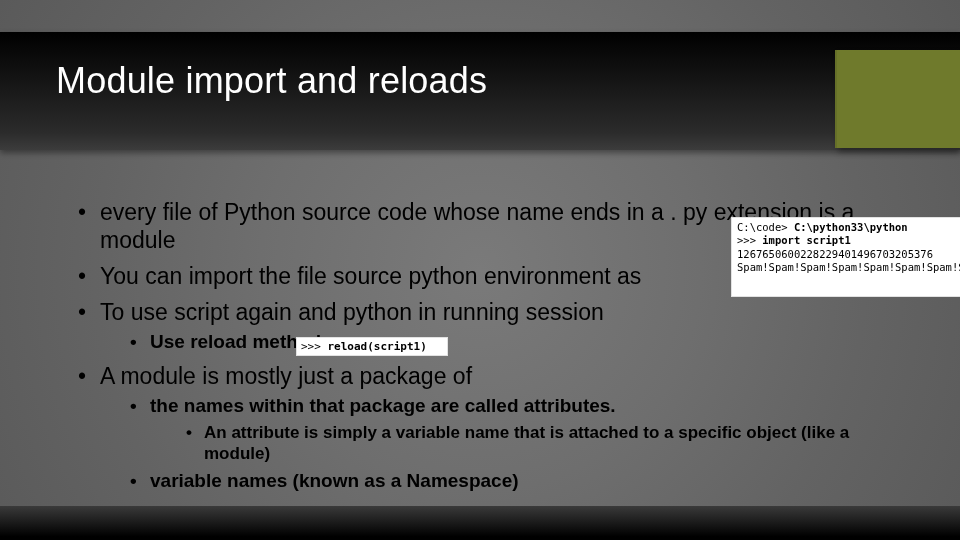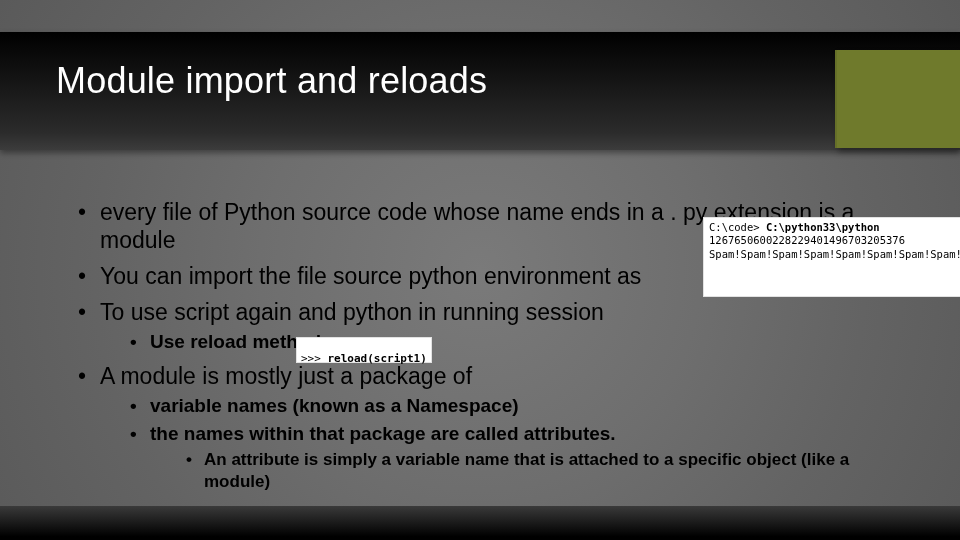--- a/index.html
+++ b/index.html
@@ -130,21 +130,21 @@
     top: 0;
     font-size: 17px;
     color: #000;
   }
 
   
   .console-box {
     position: absolute;
     right: 0;
     top: 218px;
-    width: 256px;
+    width: 228px;
     height: 78px;
     background: #fff;
     z-index: 25;
     box-shadow: 0 0 0 1px #e2e2e2;
     overflow: hidden;
     font-family: Consolas, "Lucida Console", monospace;
     font-size: 10.5px;
     line-height: 1.28;
     color: #000;
     padding: 3px 4px 3px 5px;
@@ -152,28 +152,28 @@
     white-space: nowrap;
   }
   .console-box .b { font-weight: 700; }
 
   
   .reload-snip {
     position: absolute;
     left: 297px;
     top: 338px;
     background: #fff;
-    width: 134px;
+    width: 150px;
     height: 17px;
     z-index: 25;
     font-family: Consolas, "Lucida Console", monospace;
     font-size: 11px;
     line-height: 17px;
     color: #000;
-    padding: 12px 4px;
+    padding: 0 4px;
     box-sizing: border-box;
     white-space: nowrap;
     box-shadow: 0 0 0 1px #e2e2e2;
   }
   .reload-snip .b { font-weight: 700; }
 
   
   .li-reload {
     display: flex;
     align-items: center;
@@ -201,34 +201,35 @@
           <li>
             <span class="li-reload">
               <span>Use reload method</span>
             </span>
           </li>
         </ul>
       </li>
       <li>
         <span>A module is mostly just a package of</span>
         <ul class="b2">
-          <li>variable names (known as a Namespace)</li>
           <li>
             <span>the names within that package are called  attributes.</span>
             <ul class="b3">
               <li>An  attribute is simply a variable name that is attached to a specific object (like a module)</li>
             </ul>
           </li>
+          <li>variable names (known as a Namespace)</li>
         </ul>
       </li>
     </ul>
   </div>
 
   <div class="console-box">
     <div><span>C:\code&gt; </span><span class="b">C:\python33\python</span></div>
+    <div><span>&gt;&gt;&gt; </span><span class="b">import script1</span></div>
     <div>1267650600228229401496703205376</div>
     <div>Spam!Spam!Spam!Spam!Spam!Spam!Spam!Spam!</div>
   </div>
 
   <div class="reload-snip">
     <span>&gt;&gt;&gt; </span><span class="b">reload(script1)</span>
   </div>
 
   <div class="bottom-band"></div>
 

